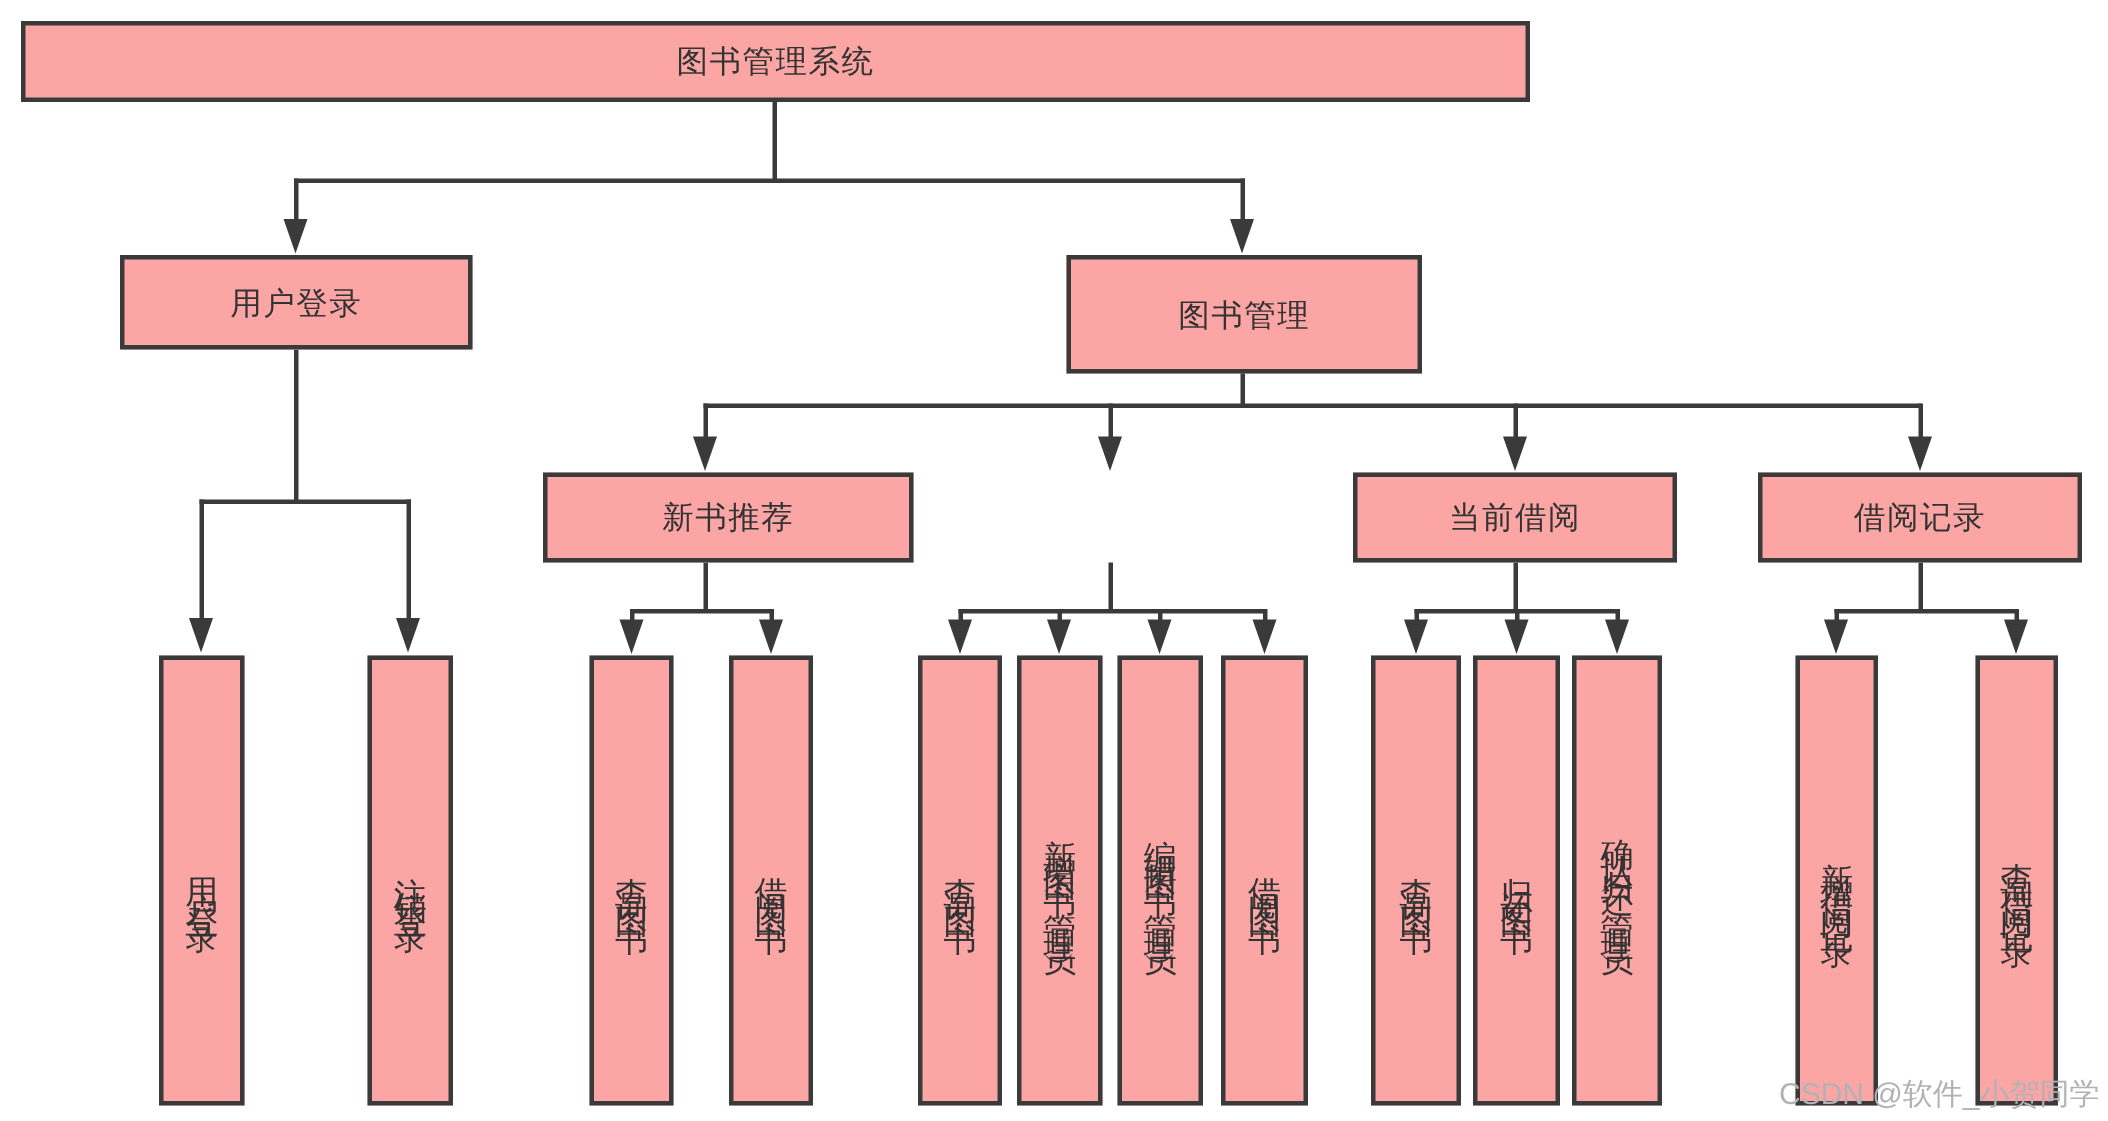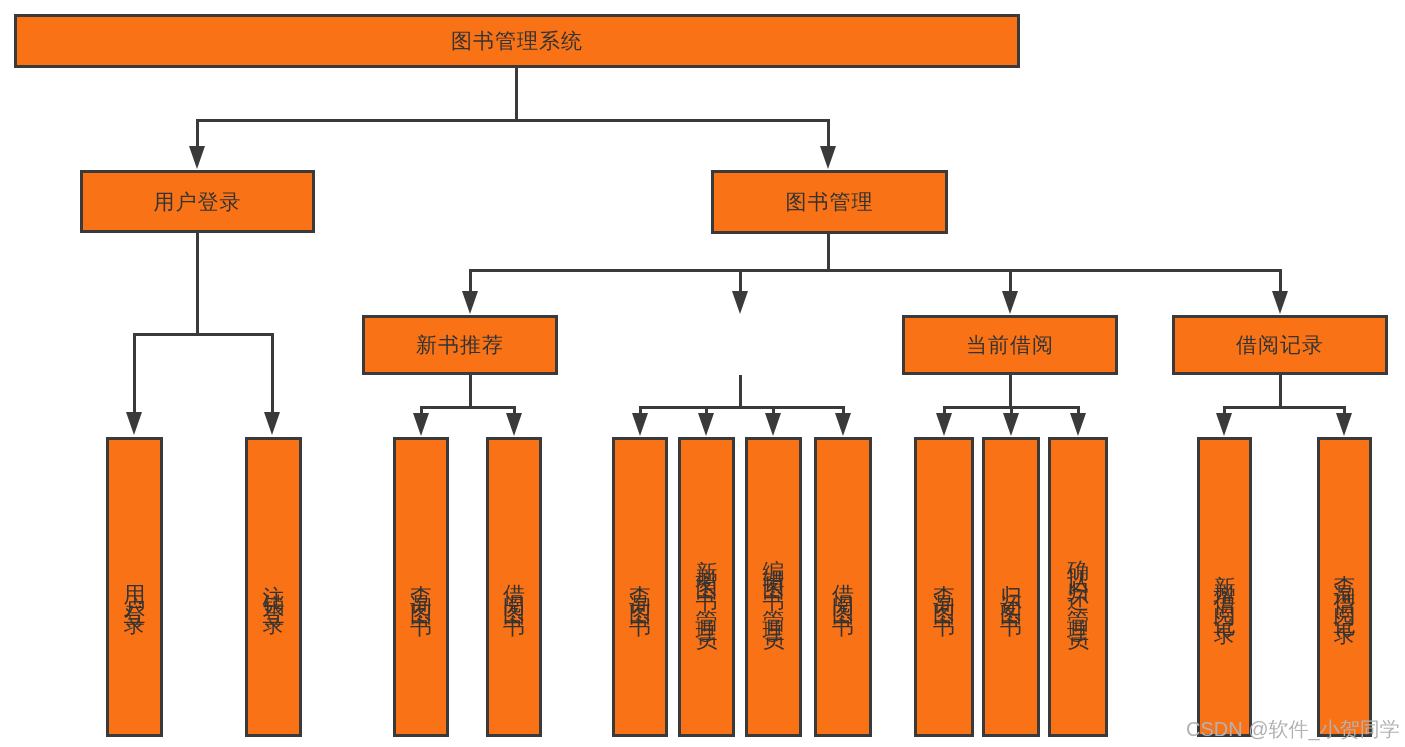--- a/index.html
+++ b/index.html
@@ -13,21 +13,21 @@
     position:relative;
     width:1405px;height:747px;
     background:var(--bg);
     overflow:hidden;
     font-family:"Liberation Sans","DejaVu Sans",sans-serif;
   }
   .box{
     position:absolute;
     box-sizing:border-box;
     border:3px solid var(--line);
-    background:#f97316;
+    background:#fca5a5;
     display:flex;
     align-items:center;
     justify-content:center;
     color:var(--text);
     font-size:21px;
     letter-spacing:1px;
     white-space:nowrap;
     z-index:2;
   }
   .box.vert{
@@ -75,21 +75,21 @@
   <div class="vline" style="left:515px;top:67px;height:53px;"></div>
   <div class="hline" style="left:196px;top:119px;width:634px;"></div>
   <div class="vline" style="left:196px;top:119px;height:28px;"></div>
   <div class="arrow" style="left:189px;top:146px;"></div>
   <div class="vline" style="left:827px;top:119px;height:28px;"></div>
   <div class="arrow" style="left:820px;top:146px;"></div>
 
   <div class="box" style="left:80px;top:170px;width:235px;height:63px;">
     <span>用户登录</span>
   </div>
-  <div class="box" style="left:711px;top:170px;width:237px;height:64px;">
+  <div class="box" style="left:711px;top:170px;width:237px;height:79px;">
     <span>图书管理</span>
   </div>
 
   <div class="vline" style="left:196px;top:233px;height:102px;"></div>
   <div class="hline" style="left:133px;top:333px;width:141px;"></div>
   <div class="vline" style="left:133px;top:333px;height:80px;"></div>
   <div class="arrow" style="left:126px;top:412px;"></div>
   <div class="vline" style="left:271px;top:333px;height:80px;"></div>
   <div class="arrow" style="left:264px;top:412px;"></div>
 
@@ -97,21 +97,21 @@
   <div class="hline" style="left:469px;top:269px;width:812px;"></div>
   <div class="vline" style="left:469px;top:269px;height:24px;"></div>
   <div class="arrow" style="left:462px;top:291px;"></div>
   <div class="vline" style="left:739px;top:269px;height:24px;"></div>
   <div class="arrow" style="left:732px;top:291px;"></div>
   <div class="vline" style="left:1009px;top:269px;height:24px;"></div>
   <div class="arrow" style="left:1002px;top:291px;"></div>
   <div class="vline" style="left:1279px;top:269px;height:24px;"></div>
   <div class="arrow" style="left:1272px;top:291px;"></div>
 
-  <div class="box" style="left:362px;top:315px;width:196px;height:60px;">
+  <div class="box" style="left:362px;top:315px;width:247px;height:60px;">
     <span>新书推荐</span>
   </div>
   <div class="box" style="left:1172px;top:315px;width:216px;height:60px;">
     <span>借阅记录</span>
   </div>
   <div class="box" style="left:902px;top:315px;width:216px;height:60px;">
     <span>当前借阅</span>
   </div>
 
   <div class="vline" style="left:469px;top:375px;height:33px;"></div>

